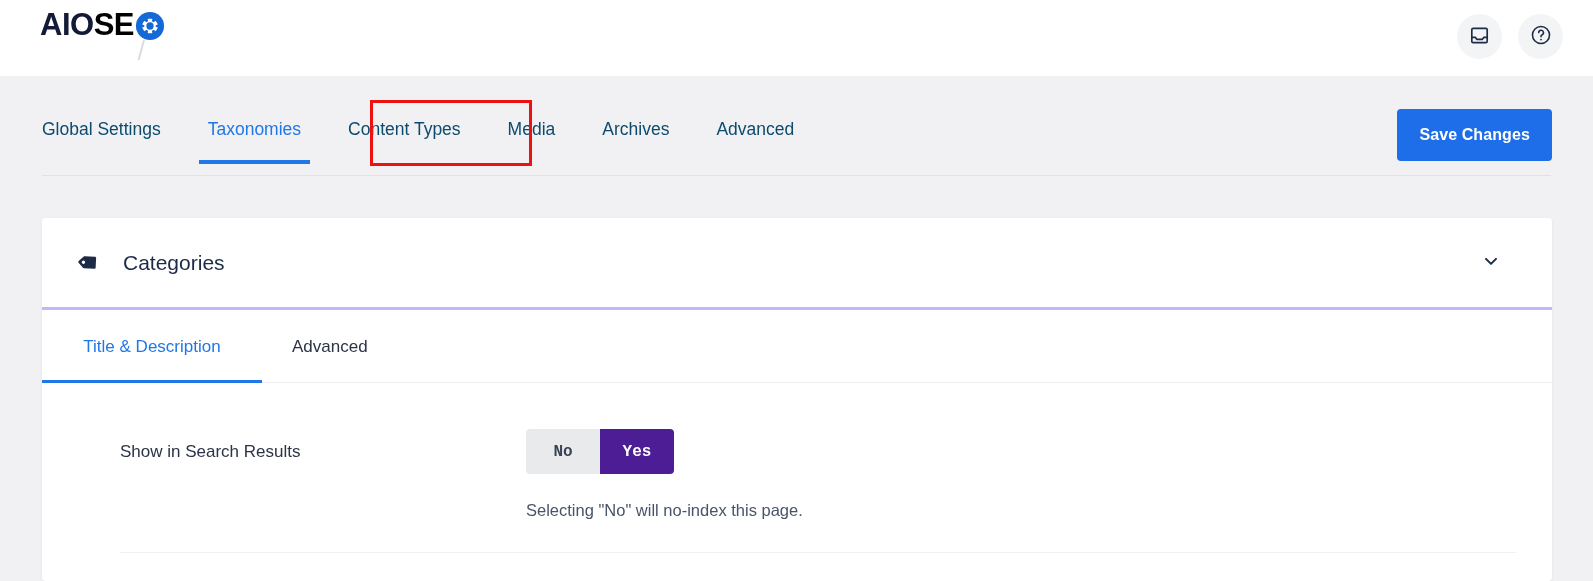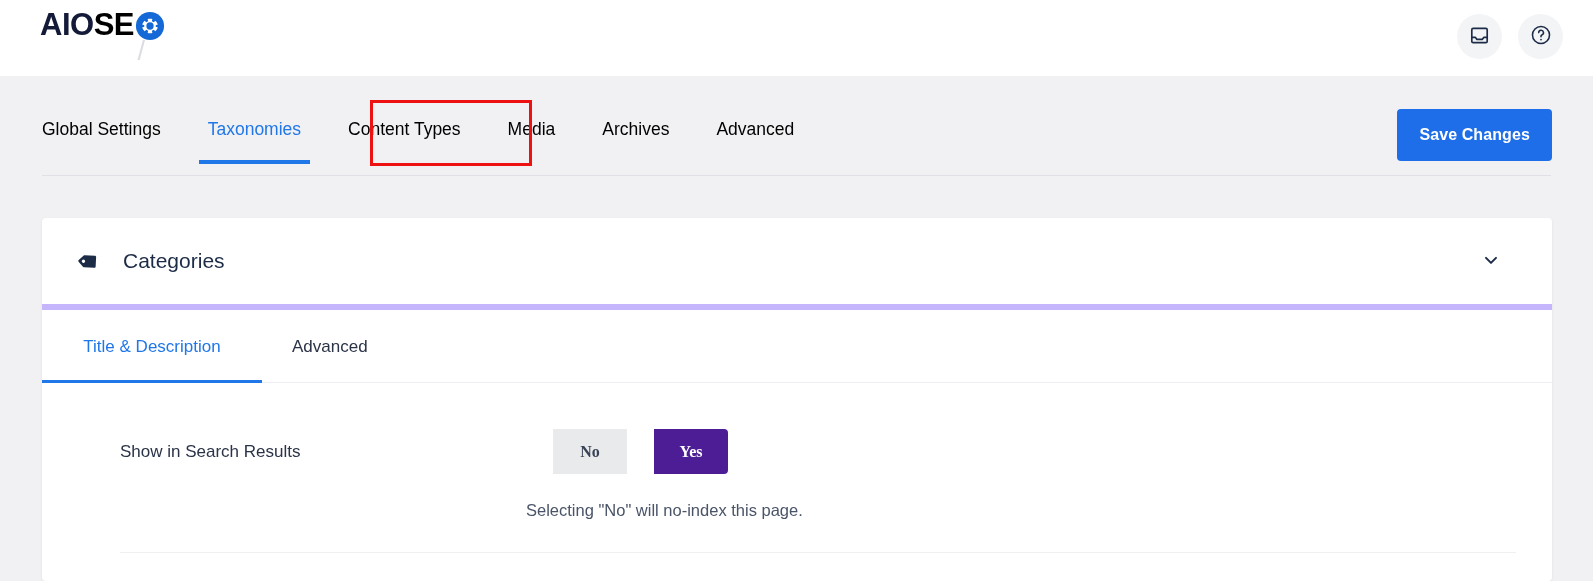--- a/index.html
+++ b/index.html
@@ -104,21 +104,21 @@
     position: absolute;
     left: 42px;
     top: 24px;
     display: flex;
     align-items: flex-start;
     height: 76px;
   }
 
   .tab {
     font-size: 17.5px;
-    color: #000000;
+    color: #0c4a6e;
     padding: 19px 0 24px 0;
     margin-right: 47px;
     cursor: pointer;
     position: relative;
     white-space: nowrap;
     font-weight: 400;
   }
   .tab:last-child { margin-right: 0; }
 
   .tab.active { color: #2077e8; }
@@ -180,21 +180,21 @@
     background: #ffffff;
     border-radius: 4px;
     box-shadow: 0 1px 3px rgba(16, 24, 40, 0.07);
   }
 
   .card-header {
     height: 92px;
     display: flex;
     align-items: center;
     padding: 0 32px 0 36px;
-    border-bottom: 6px solid #c4b5fd;
+    border-bottom: 3px solid #c4b5fd;
     position: relative;
   }
 
   .tag-icon {
     width: 23px;
     height: 23px;
     margin-right: 22px;
     flex: 0 0 auto;
   }
 
@@ -293,22 +293,21 @@
     padding: 12px 18px;
     display: flex;
     align-items: center;
     justify-content: center;
     font-size: 16px;
     font-weight: 700;
     cursor: pointer;
     background: #e9eaec;
     color: #3a4356;
     border: none;
-    font-family: Liberation Serif, serif;
-    margin-left: 27px;
+    font-family: Liberation Mono, monospace;
   }
   .toggle-opt.selected {
     background: #4c1d95;
     color: #ffffff;
   }
 
   .help-text {
     margin-top: 27px;
     font-size: 16.5px;
     color: #4a5468;

